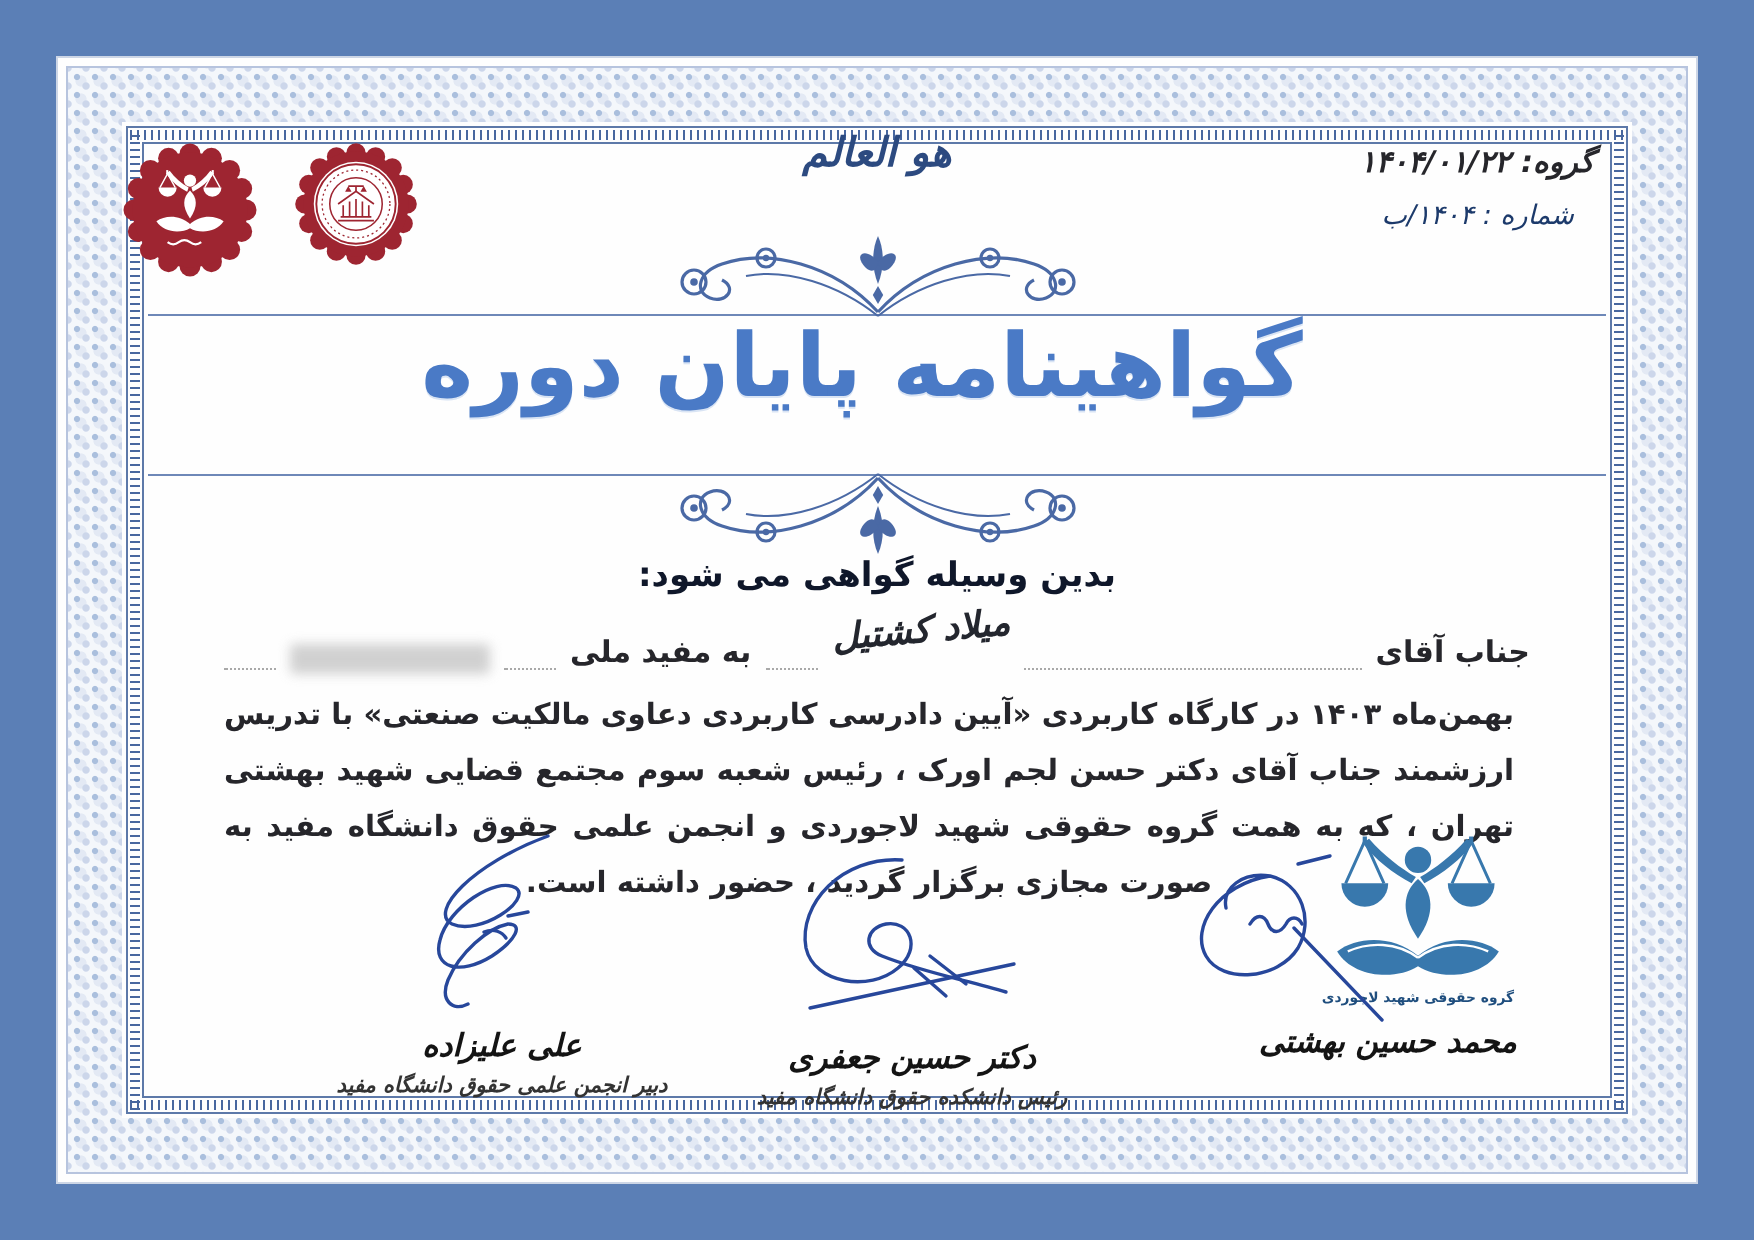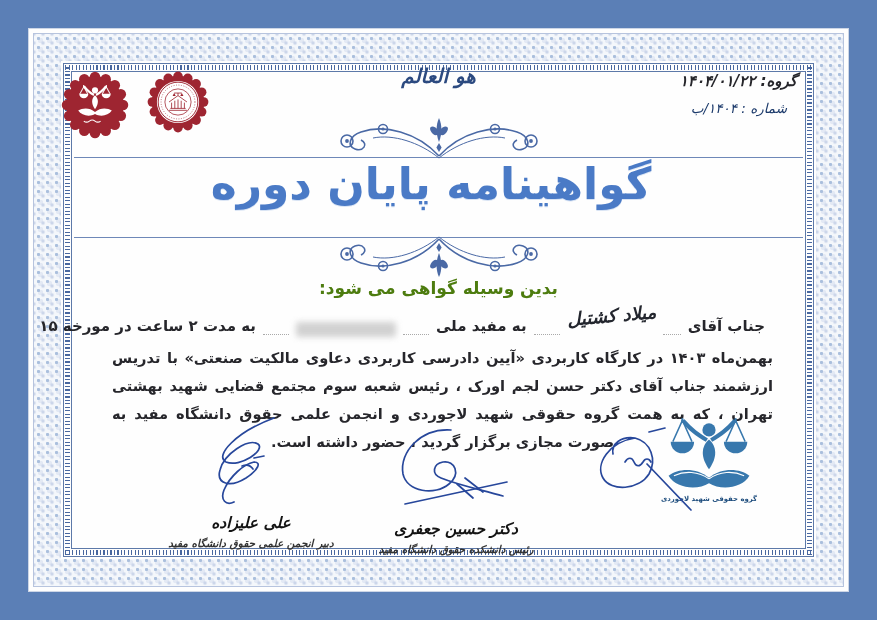--- a/index.html
+++ b/index.html
@@ -63,39 +63,39 @@
 
   .title{
     position:absolute;top:130px;left:0;right:15px;text-align:center;
     font-size:44px;font-weight:bold;color:#4a7ac6;letter-spacing:1px;
     text-shadow:0 1px 0 #d9e4f4;
   }
 
   
   .intro{
     position:absolute;top:250px;left:0;right:0;text-align:center;
-    font-size:17px;font-weight:bold;color:#4d7c0f;
+    font-size:17px;font-weight:bold;color:#0f172a;
   }
   .line1{
     position:absolute;top:286px;right:84px;left:84px;
     display:flex;align-items:flex-end;gap:7px;
     font-size:15px;font-weight:bold;color:#26262b;white-space:nowrap;
   }
   .leader{flex:1 1 30px;border-bottom:1.6px dotted #a9a9a9;height:12px;min-width:18px;}
   .leader.small{flex:0 0 26px;}
   .handname{
     font-size:18px;font-style:italic;font-weight:bold;color:#23262e;
     transform:translateY(-9px) rotate(-5deg);letter-spacing:1px;
   }
   .redacted{
     flex:0 0 100px;height:15px;background:#c9c9c9;border-radius:2px;
     filter:blur(3px);opacity:.85;transform:translateY(2px);
   }
   .para{
-    position:absolute;top:316px;right:76px;left:84px;
+    position:absolute;top:316px;right:92px;left:84px;
     font-size:14.6px;font-weight:bold;color:#26262b;line-height:1.92;
     text-align:justify;text-align-last:center;
   }
 
   
   .sigblock{position:absolute;text-align:center;direction:rtl;}
   .sig-right{left:555px;top:390px;width:222px;}
   .sig-mid{left:333px;top:398px;width:190px;}
   .sig-left{left:138px;top:392px;width:170px;}
   .sigart{position:relative;height:92px;}
@@ -262,21 +262,20 @@
 
     <div class="line1">
       <span>جناب آقای</span>
       <span class="leader"></span>
       <span class="handname">میلاد کشتیل</span>
       <span class="leader small"></span>
       <span>به مفید ملی</span>
       <span class="leader small"></span>
       <span class="redacted"></span>
       <span class="leader small"></span>
-      <span>به مدت ۲ ساعت در مورخه ۱۵</span>
     </div>
 
     <div class="para">بهمن‌ماه ۱۴۰۳ در کارگاه کاربردی «آیین دادرسی کاربردی دعاوی مالکیت صنعتی» با تدریس ارزشمند جناب آقای دکتر حسن لجم اورک ، رئیس شعبه سوم مجتمع قضایی شهید بهشتی تهران ، که به همت گروه حقوقی شهید لاجوردی و انجمن علمی حقوق دانشگاه مفید به صورت مجازی برگزار گردید ، حضور داشته است.</div>
 
     <div class="sigblock sig-right">
       <div class="sigart">
         <svg class="logo-svg" width="108" height="100" viewBox="0 0 100 94">
           <g fill="#3878ad">
             <circle cx="50" cy="15" r="6.2"></circle>
             <path d="M50,24 C43,30 41.5,40 50,52 C58.5,40 57,30 50,24 Z"></path>
@@ -301,20 +300,21 @@
         </svg>
         <svg class="scr-c" width="130" height="100" viewBox="0 0 130 100">
           <g stroke="#27479b" stroke-width="1.7" fill="none" stroke-linecap="round">
             <path d="M44,18 C18,22 4,44 12,58 C20,72 48,70 58,54 C66,40 60,22 44,18 C30,16 20,24 22,34"></path>
             <path d="M34,42 c3,-5 7,-5 9,0 c2,5 6,5 9,0 c2,-4 6,-4 8,0"></path>
             <path d="M56,44 L100,90"></path>
             <path d="M58,12 l16,-4"></path>
           </g>
         </svg>
       </div>
+      <div class="signame">محمد حسین بهشتی</div>
     </div>
 
     <div class="sigblock sig-mid">
       <div class="sigart">
         <svg class="scr-b" width="130" height="92" viewBox="0 0 130 92">
           <g stroke="#27479b" stroke-width="1.7" fill="none" stroke-linecap="round">
             <path d="M60,4 C30,2 8,26 12,48 C16,66 44,70 58,58 C70,48 64,34 52,36 C42,38 40,48 50,52 C70,60 92,64 112,70"></path>
             <path d="M14,78 L116,56"></path>
             <path d="M66,58 l16,14 M74,52 l18,14"></path>
           </g>

